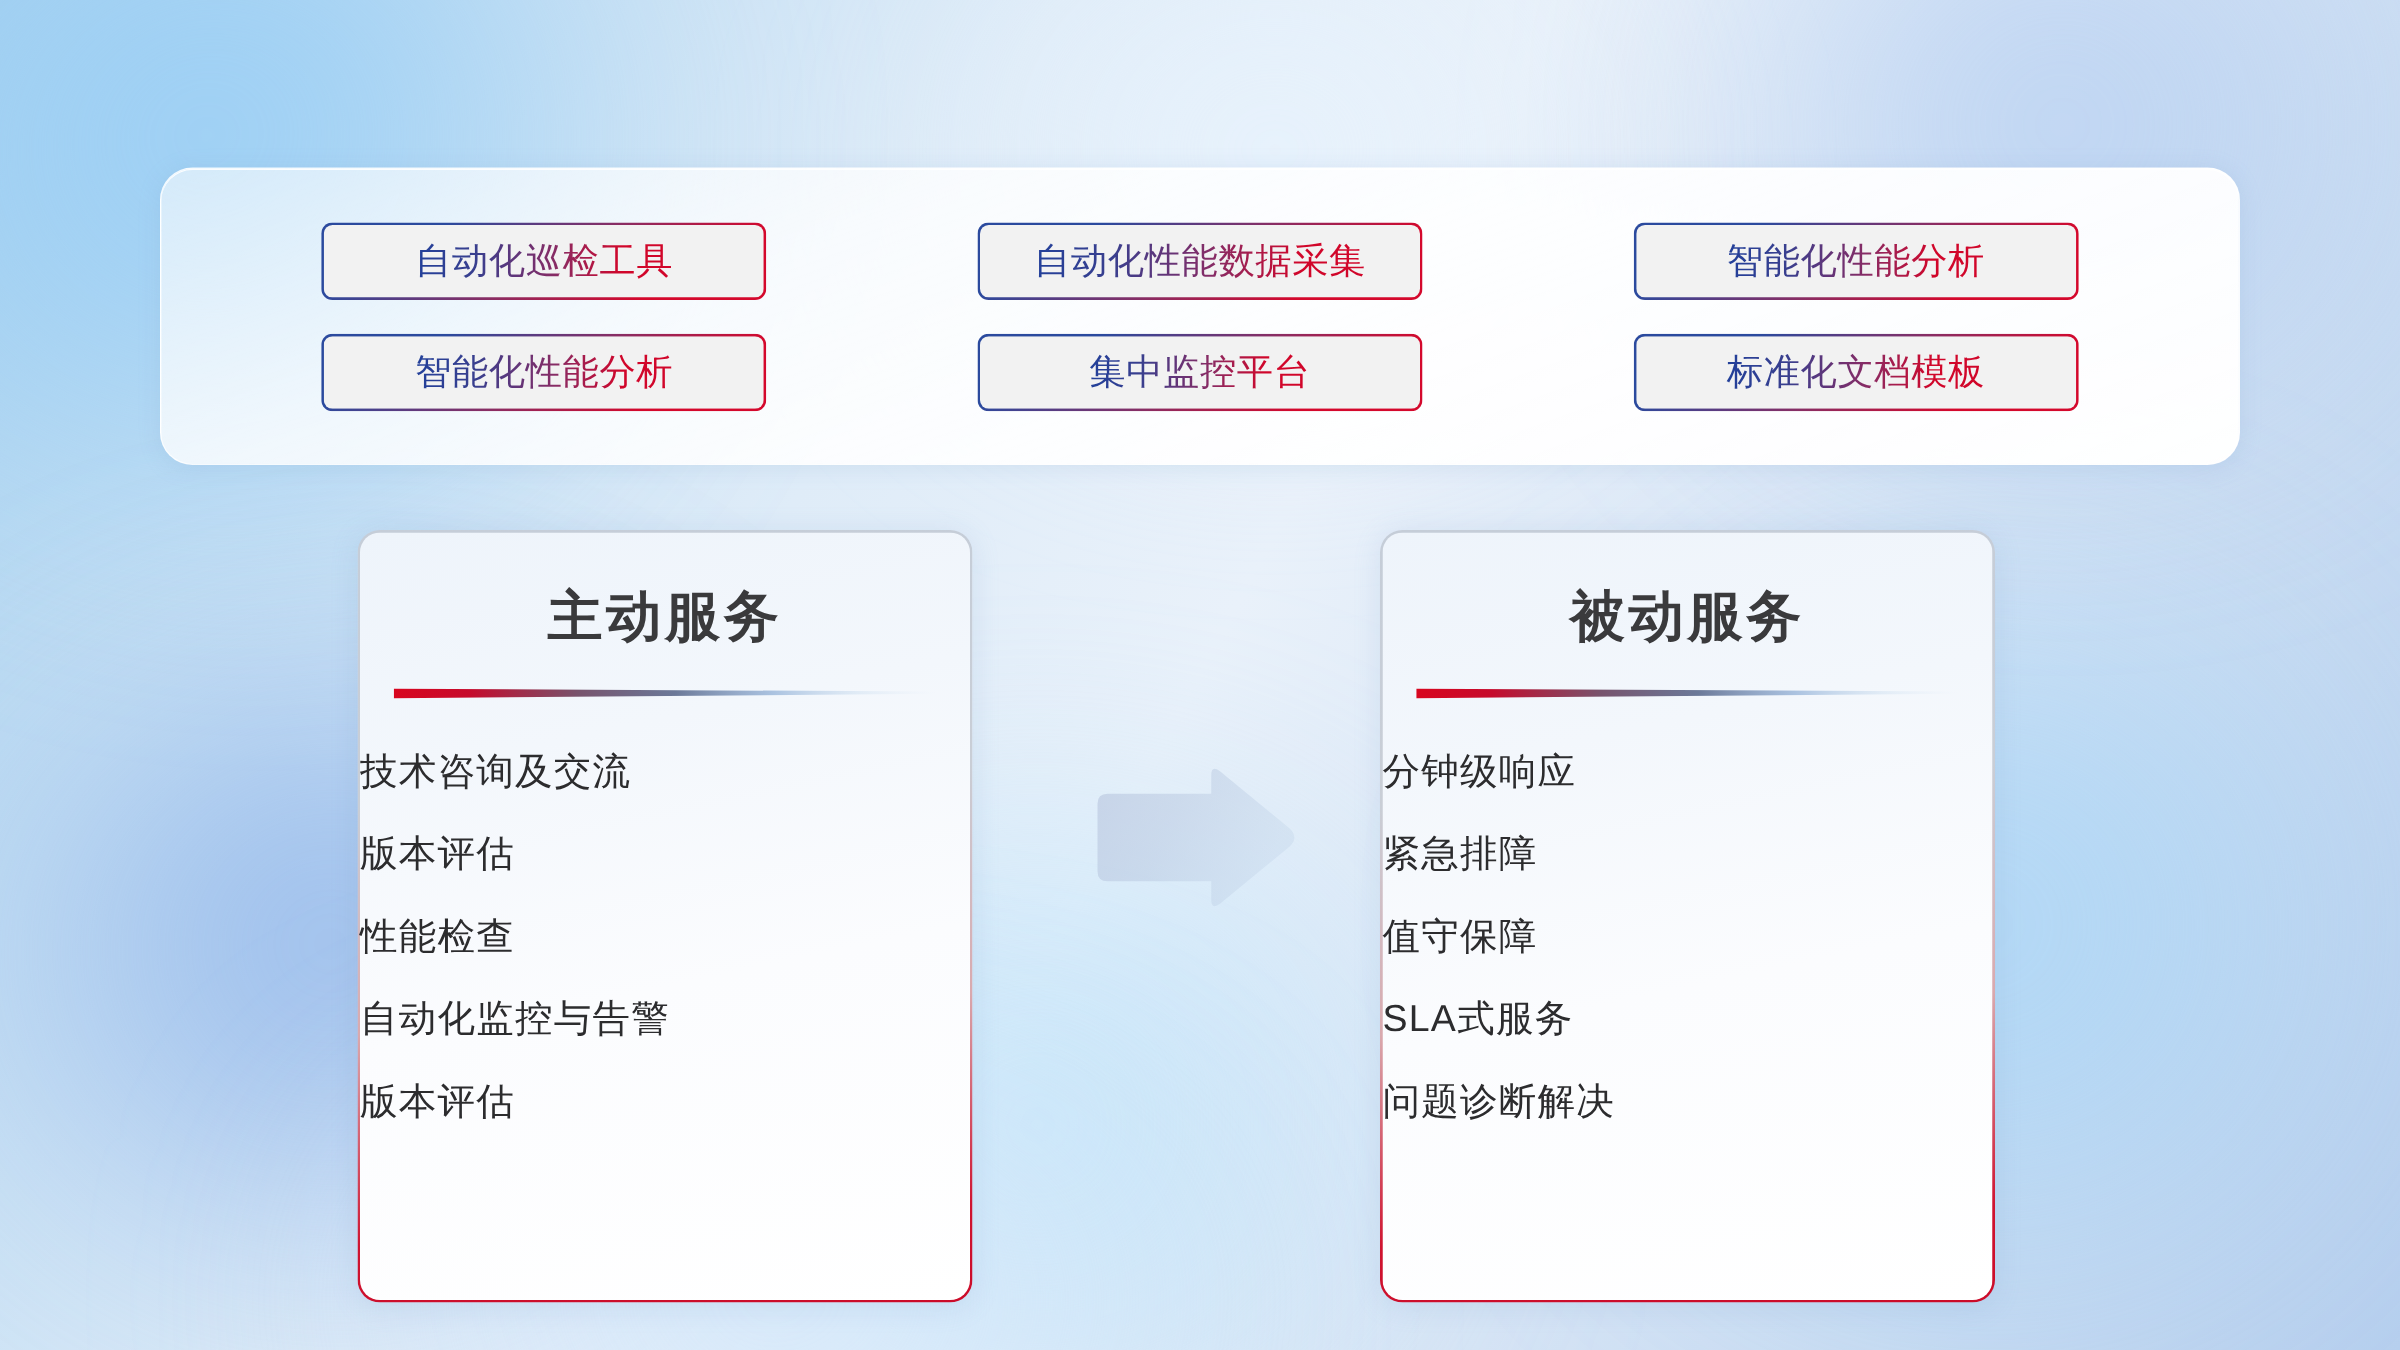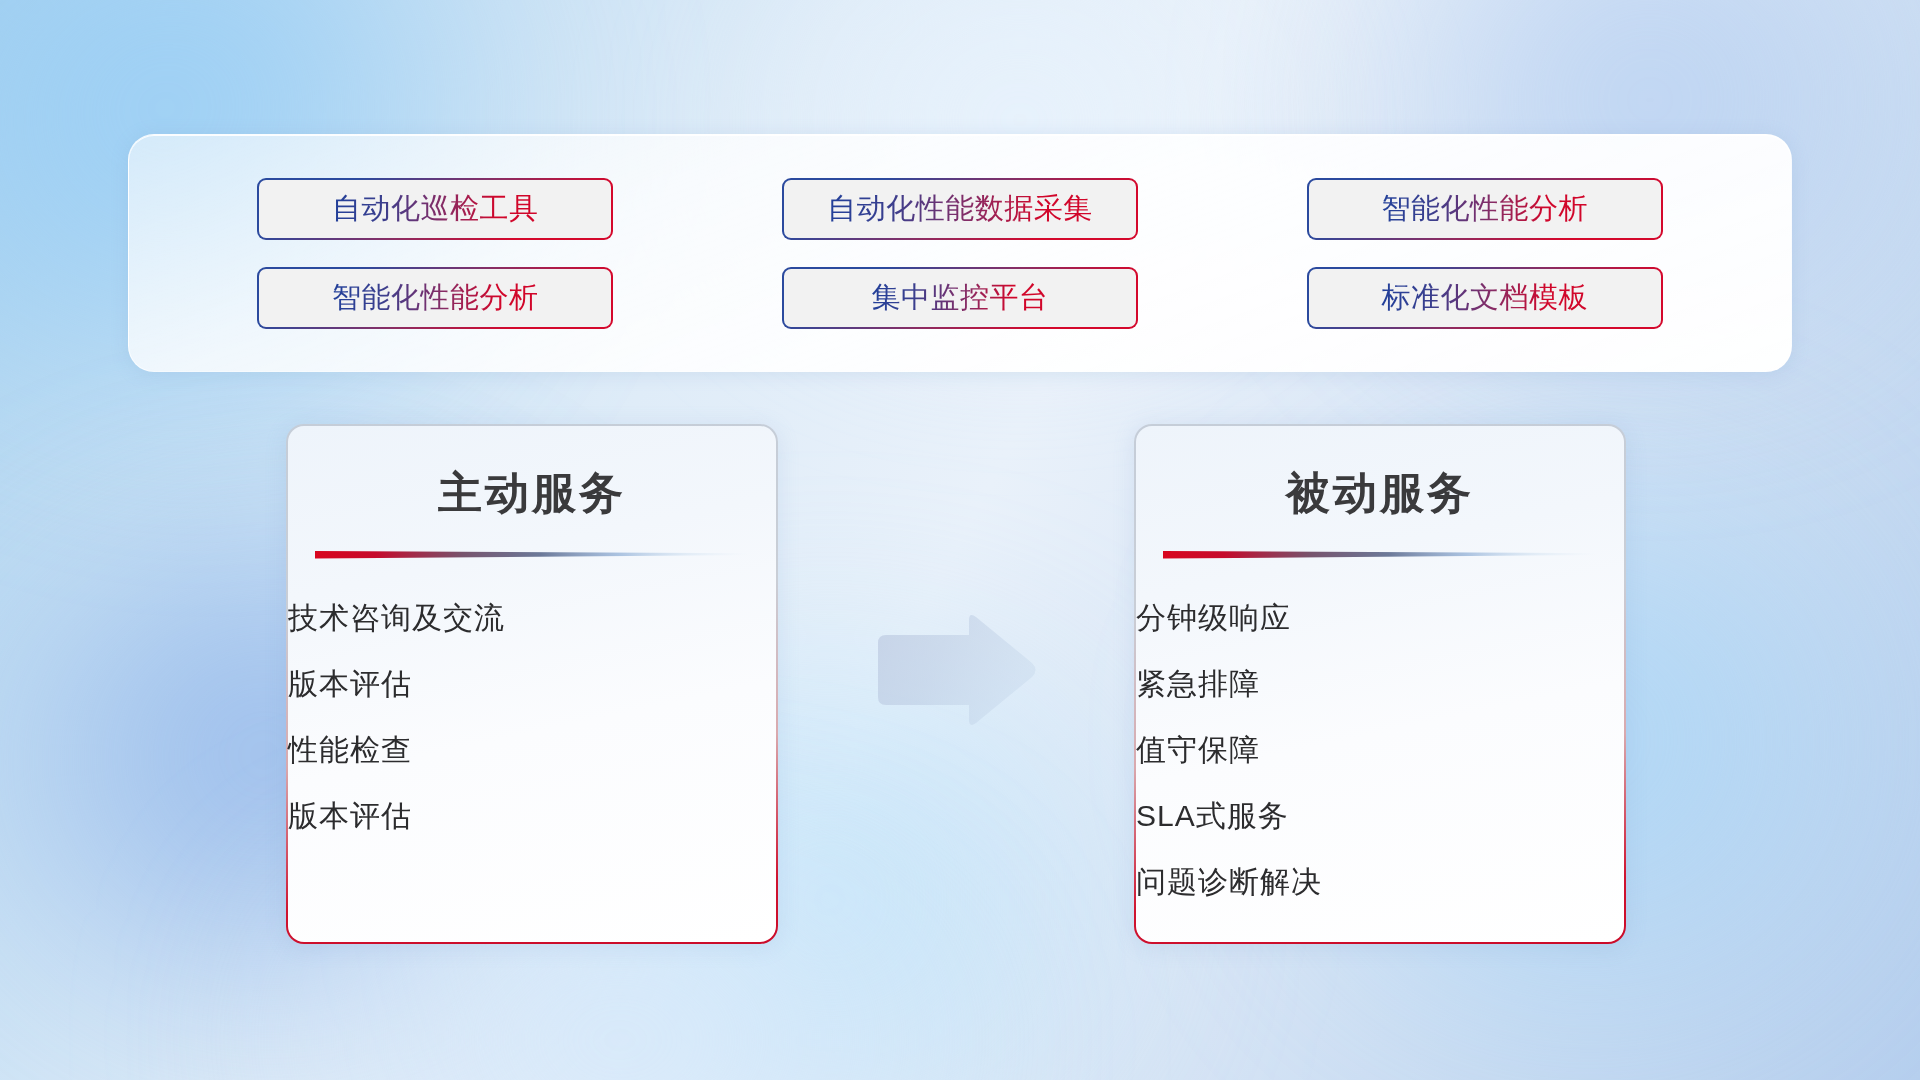--- a/index.html
+++ b/index.html
@@ -81,34 +81,34 @@
     background-clip: text;
     color: transparent;
     -webkit-text-fill-color: transparent;
     white-space: nowrap;
   }
 
   
   .card {
     position: absolute;
     width: 492px;
-    height: 520px;
+    height: 618px;
     border-radius: 18px;
     background:
       linear-gradient(168deg, #eef4fb 0%, #f3f7fc 28%, #fbfcfe 58%, #ffffff 100%) padding-box,
       linear-gradient(176deg, #c5cdd8 0%, #c9ced6 34%, #d9a9ae 62%, #cf1430 88%, #cb0b29 100%) border-box;
     border: 2px solid transparent;
     box-shadow: 0 3px 22px rgba(110,150,200,.16);
     box-sizing: border-box;
     display: flex;
     flex-direction: column;
     align-items: center;
   }
   .card-left  { left: 286px; top: 424px; }
-  .card-right { left: 1134px; top: 424px; }
+  .card-right { left: 1104px; top: 424px; }
 
   .card-title {
     margin-top: 38px;
     font-size: 44px;
     font-weight: 700;
     color: #3a3a3c;
     letter-spacing: 3px;
   }
   .divider-wrap {
     width: 434px;
@@ -197,20 +197,21 @@
         </linearGradient>
       </defs>
       <path d="M0,4 L434,6.2 L434,8.0 L0,11.6 Z" fill="url(#divGradL)"></path>
     </svg>
   </div>
 
   <div class="card-list">
     <div class="card-item">技术咨询及交流</div>
     <div class="card-item">版本评估</div>
     <div class="card-item">性能检查</div>
+    <div class="card-item">自动化监控与告警</div>
     <div class="card-item">版本评估</div>
   </div>
 </div>
 
 <div class="arrow">
   <svg viewBox="0 0 168 118" aria-hidden="true">
     <defs>
       <linearGradient id="arrGrad" x1="0" y1="0" x2="1" y2="0.3">
         <stop offset="0%" stop-color="#b7c4dd" stop-opacity=".62"></stop>
         <stop offset="45%" stop-color="#b9c8e0" stop-opacity=".52"></stop>

